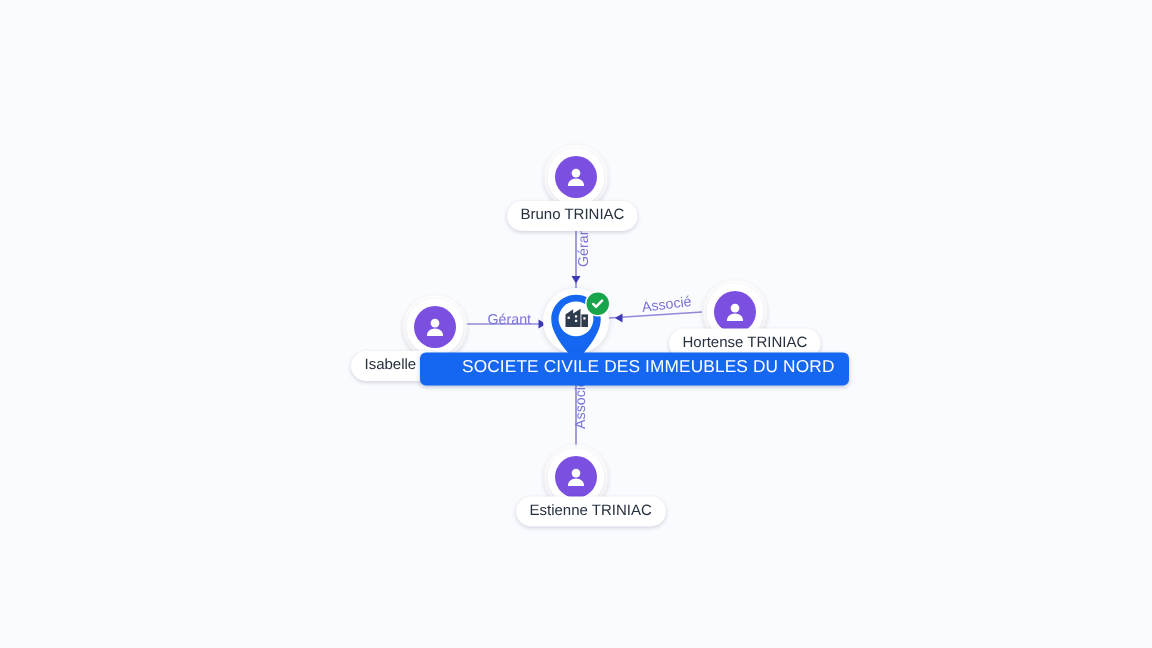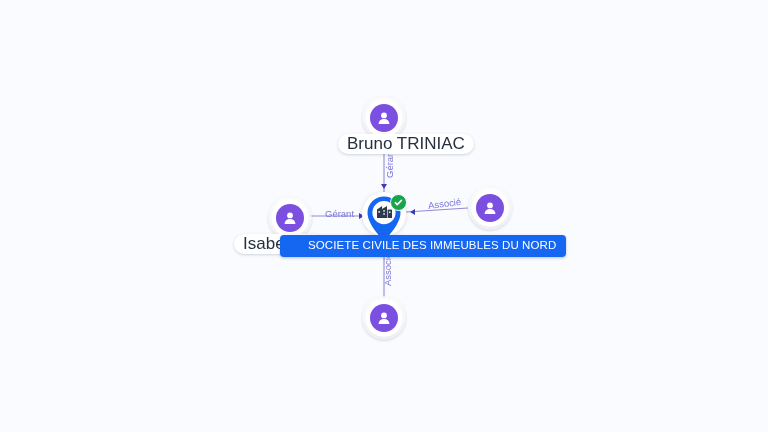--- a/index.html
+++ b/index.html
@@ -59,21 +59,21 @@
     align-items: center;
     justify-content: center;
   }
   .avatar-circle svg { display: block; }
 
   .name-pill {
     position: absolute;
     background: #ffffff;
     border-radius: 11px;
     padding: 3px 9px 4px 9px;
-    font-size: 17px;
+    font-size: 10px;
     line-height: 13px;
     color: #26303f;
     white-space: nowrap;
     box-shadow: 0 1px 3px rgba(60,70,110,0.22);
   }
 
   
   .company-node {
     position: absolute;
     width: 48px;
@@ -203,20 +203,21 @@
     <div class="halo h3"></div>
     <div class="halo h2"></div>
     <div class="halo h1"></div>
     <div class="avatar-circle">
       <svg width="16" height="16" viewBox="0 0 16 16" xmlns="http://www.w3.org/2000/svg">
         <circle cx="8" cy="5.4" r="2.9" fill="#ffffff"></circle>
         <path d="M2.6 14c0-3.1 2.4-5 5.4-5s5.4 1.9 5.4 5z" fill="#ffffff"></path>
       </svg>
     </div>
   </div>
+  <div class="name-pill" style="left:446px; top:219px;">Hortense TRINIAC</div>
 
   <div class="person-node" style="left:268px; top:196px;">
     <div class="halo h3"></div>
     <div class="halo h2"></div>
     <div class="halo h1"></div>
     <div class="avatar-circle">
       <svg width="16" height="16" viewBox="0 0 16 16" xmlns="http://www.w3.org/2000/svg">
         <circle cx="8" cy="5.4" r="2.9" fill="#ffffff"></circle>
         <path d="M2.6 14c0-3.1 2.4-5 5.4-5s5.4 1.9 5.4 5z" fill="#ffffff"></path>
       </svg>
@@ -228,20 +229,21 @@
     <div class="halo h3"></div>
     <div class="halo h2"></div>
     <div class="halo h1"></div>
     <div class="avatar-circle">
       <svg width="16" height="16" viewBox="0 0 16 16" xmlns="http://www.w3.org/2000/svg">
         <circle cx="8" cy="5.4" r="2.9" fill="#ffffff"></circle>
         <path d="M2.6 14c0-3.1 2.4-5 5.4-5s5.4 1.9 5.4 5z" fill="#ffffff"></path>
       </svg>
     </div>
   </div>
+  <div class="name-pill" style="left:344px; top:331px;">Estienne TRINIAC</div>
 
   <div class="company-node" style="left:360px; top:192px;">
     <div class="company-halo"></div>
     <svg class="pin" viewBox="0 0 36 48" xmlns="http://www.w3.org/2000/svg">
       <path d="M18 1.5c-9.1 0-16.5 7.3-16.5 16.3 0 11.6 13.9 25.3 15.4 26.8.6.6 1.6.6 2.2 0 1.5-1.5 15.4-15.2 15.4-26.8C34.5 8.8 27.1 1.5 18 1.5z" fill="#1566f0"></path>
       <circle cx="18" cy="17.6" r="11.6" fill="#ffffff"></circle>
     </svg>
     <svg style="position:absolute; left:16px; top:12px;" width="17" height="15" viewBox="0 0 17 15" xmlns="http://www.w3.org/2000/svg">
       <path d="M1 14V5.6L6.1 2.1V5l4.9-3.1V14z" fill="#2e3a4e"></path>
       <rect x="11.6" y="5.6" width="4.4" height="8.4" fill="#2e3a4e"></rect>

